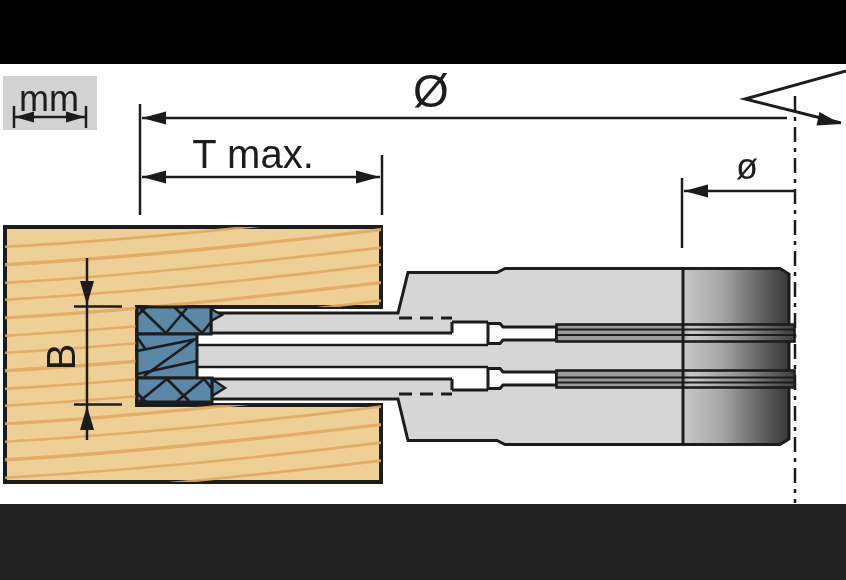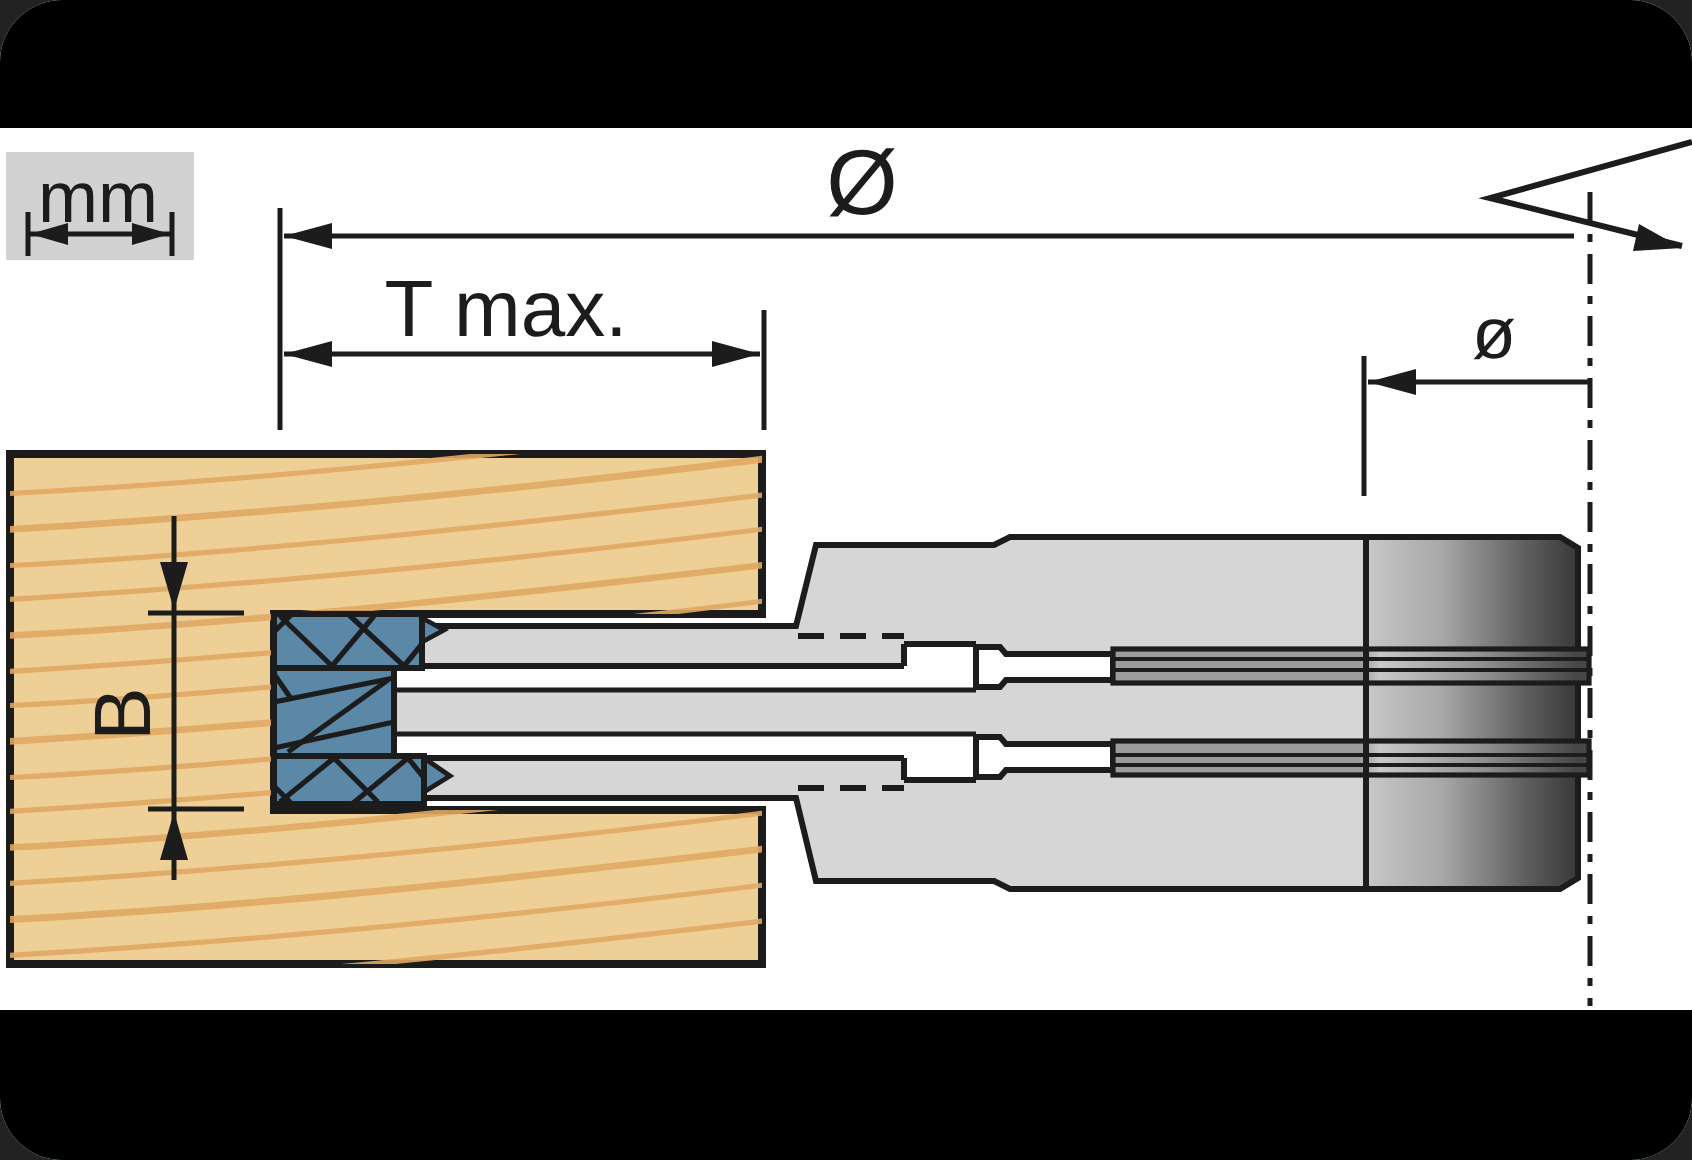--- a/index.html
+++ b/index.html
@@ -1,16 +1,16 @@
 <!DOCTYPE html>
 <html><head>
 <meta charset="utf-8">
 <style>
   html,body{margin:0;padding:0;background:#222;}
-  .stage{position:relative;width:846px;height:580px;margin:0 auto;background:#0f766e;overflow:hidden;border-radius:31px;}
+  .stage{position:relative;width:846px;height:504px;margin:0 auto;background:#0f766e;overflow:hidden;}
   svg{display:block;}
   text{font-family:"Liberation Sans","DejaVu Sans",sans-serif;fill:#1c1c1c;}
 </style>
 </head>
 <body>
 
 <div class="stage">
 <svg width="846" height="580" viewBox="0 0 846 580">
   <defs>
     <linearGradient id="hubGrad" gradientUnits="userSpaceOnUse" x1="684" y1="0" x2="789" y2="0">

